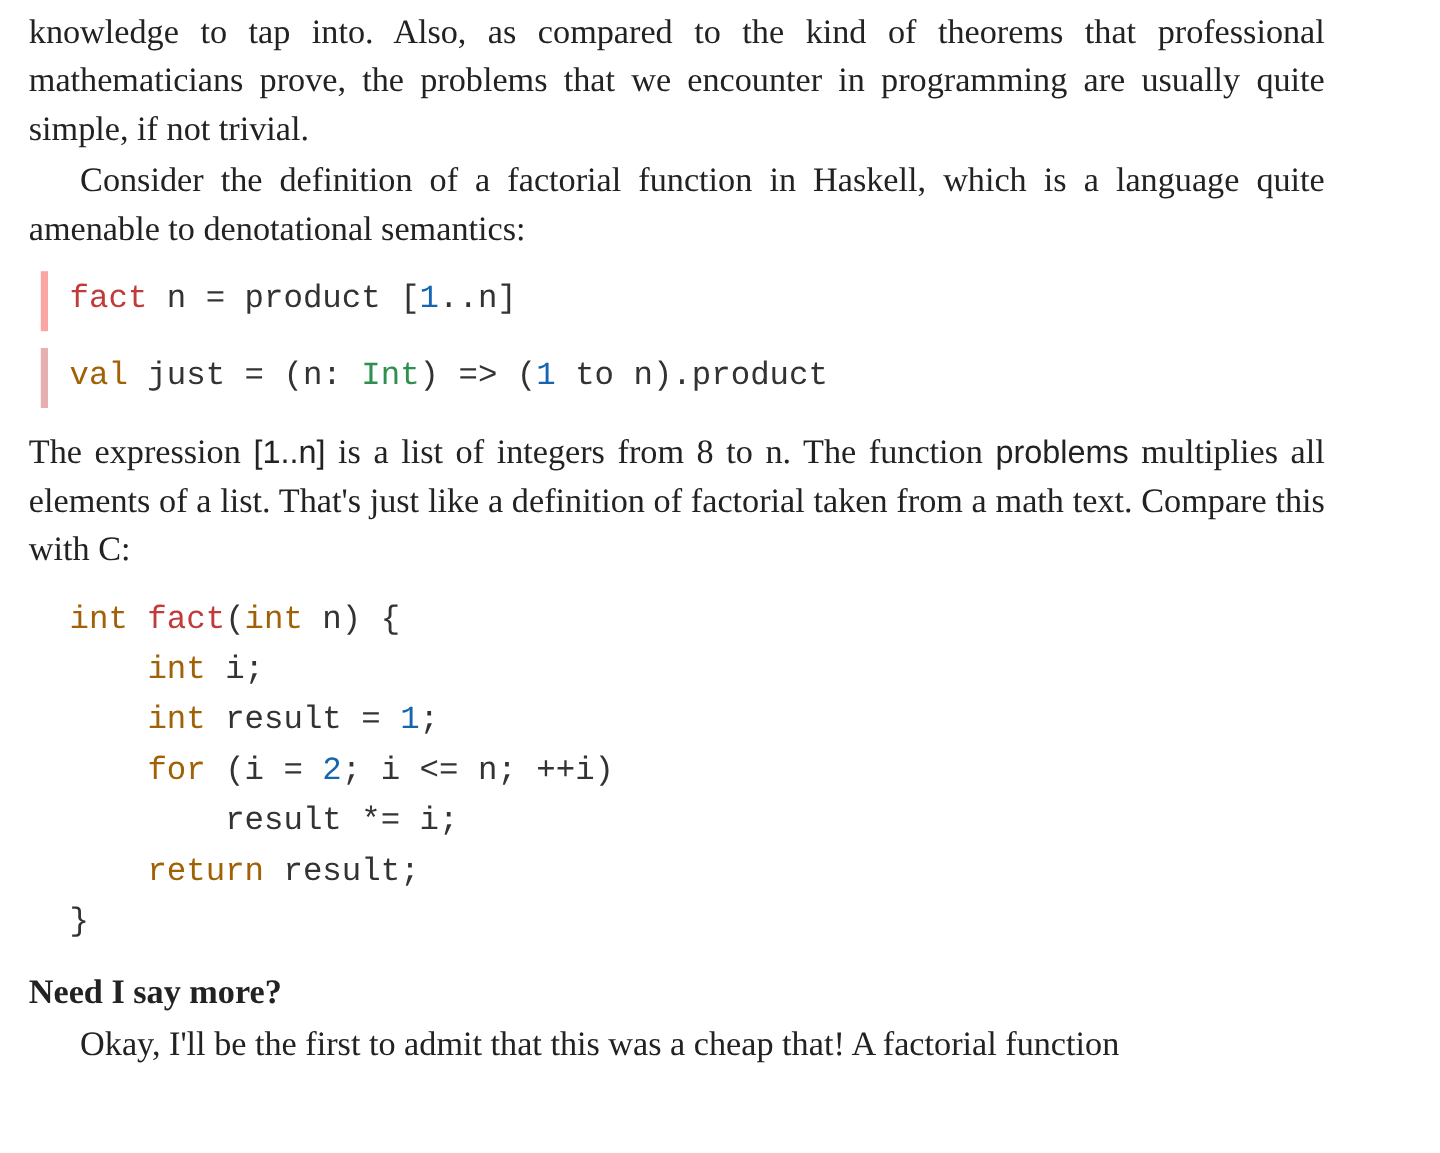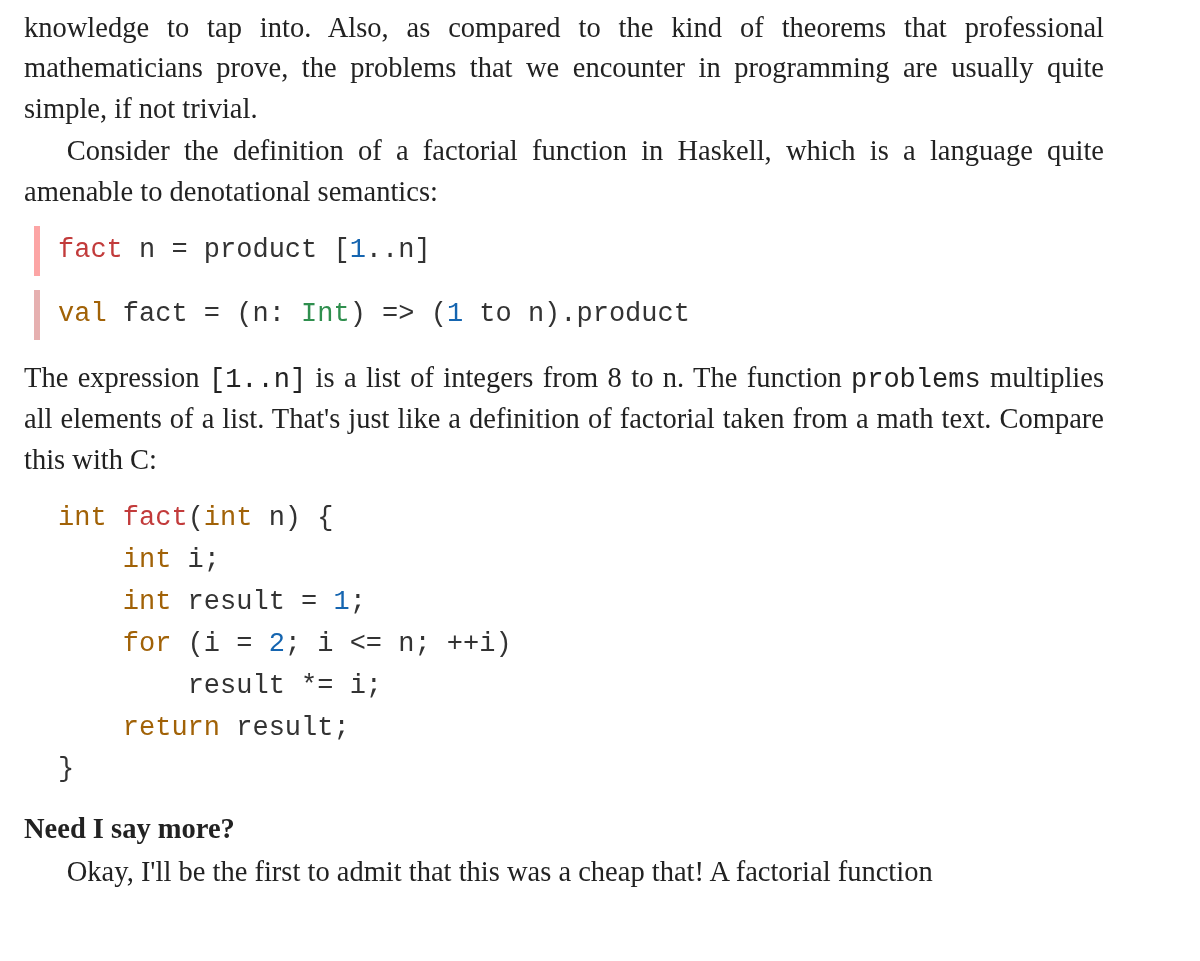--- a/index.html
+++ b/index.html
@@ -31,41 +31,41 @@
     font-family: "Courier New", Consolas, monospace;
     font-size: 27px;
     line-height: 1.55;
     white-space: pre;
     color: #333;
   }
   .border-blue  { border-left: 6px solid #fca5a5; }
   .border-red   { border-left: 6px solid #e6b0b0; }
   .border-c     { border-left: 6px solid rgba(176,179,230,0); }
   .mono {
-    font-family: Liberation Mono, monospace;
+    font-family: Liberation Sans, sans-serif;
     font-size: 27px;
     margin-top: 20px;
   }
   .t-red    { color: #c23b3b; }
   .t-blue   { color: #1565b0; }
   .t-green  { color: #2f8f4e; }
   .t-kw     { color: #a16207; } 
 </style>
 </head>
 <body>
 
 <div class="page">
 
   <p>knowledge to tap into. Also, as compared to the kind of theorems that professional mathematicians prove, the problems that we encounter in programming are usually quite simple, if not trivial.</p>
 
   <p class="indent">Consider the definition of a factorial function in Haskell, which is a language quite amenable to denotational semantics:</p>
 
   <div class="codeblock border-blue"><span class="t-red">fact</span><span> n = product [</span><span class="t-blue">1</span><span>..n]</span></div>
 
-  <div class="codeblock border-red"><span class="t-kw">val</span><span> fact = (n: </span><span class="t-green">Int</span><span>) =&gt; (</span><span class="t-blue">1</span><span> to n).product</span></div>
+  <div class="codeblock border-red"><span class="t-kw">val</span><span> just = (n: </span><span class="t-green">Int</span><span>) =&gt; (</span><span class="t-blue">1</span><span> to n).product</span></div>
 
   <p style="margin-top:18px;"><span>The expression </span><span class="mono">[1..n]</span><span> is a list of integers from 8 to n. The function </span><span class="mono">problems</span><span> multiplies all elements of a list. That's just like a definition of factorial taken from a math text. Compare this with C:</span></p>
 
   <div class="codeblock border-c"><span class="t-kw">int</span><span class="t-red"> fact</span><span>(</span><span class="t-kw">int</span><span> n) {</span><br><span>    </span><span class="t-kw">int</span><span> i;</span><br><span>    </span><span class="t-kw">int</span><span> result = </span><span class="t-blue">1</span><span>;</span><br><span>    </span><span class="t-kw">for</span><span> (i = </span><span class="t-blue">2</span><span>; i &lt;= n; ++i)</span><br><span>        </span><span>result *= i;</span><br><span>    </span><span class="t-kw">return</span><span> result;</span><br><span>}</span></div>
 
   <p style="margin-top:4px;font-weight:bold;">Need I say more?</p>
 
   <p class="indent">Okay, I'll be the first to admit that this was a cheap that! A factorial function</p>
 
 </div>

